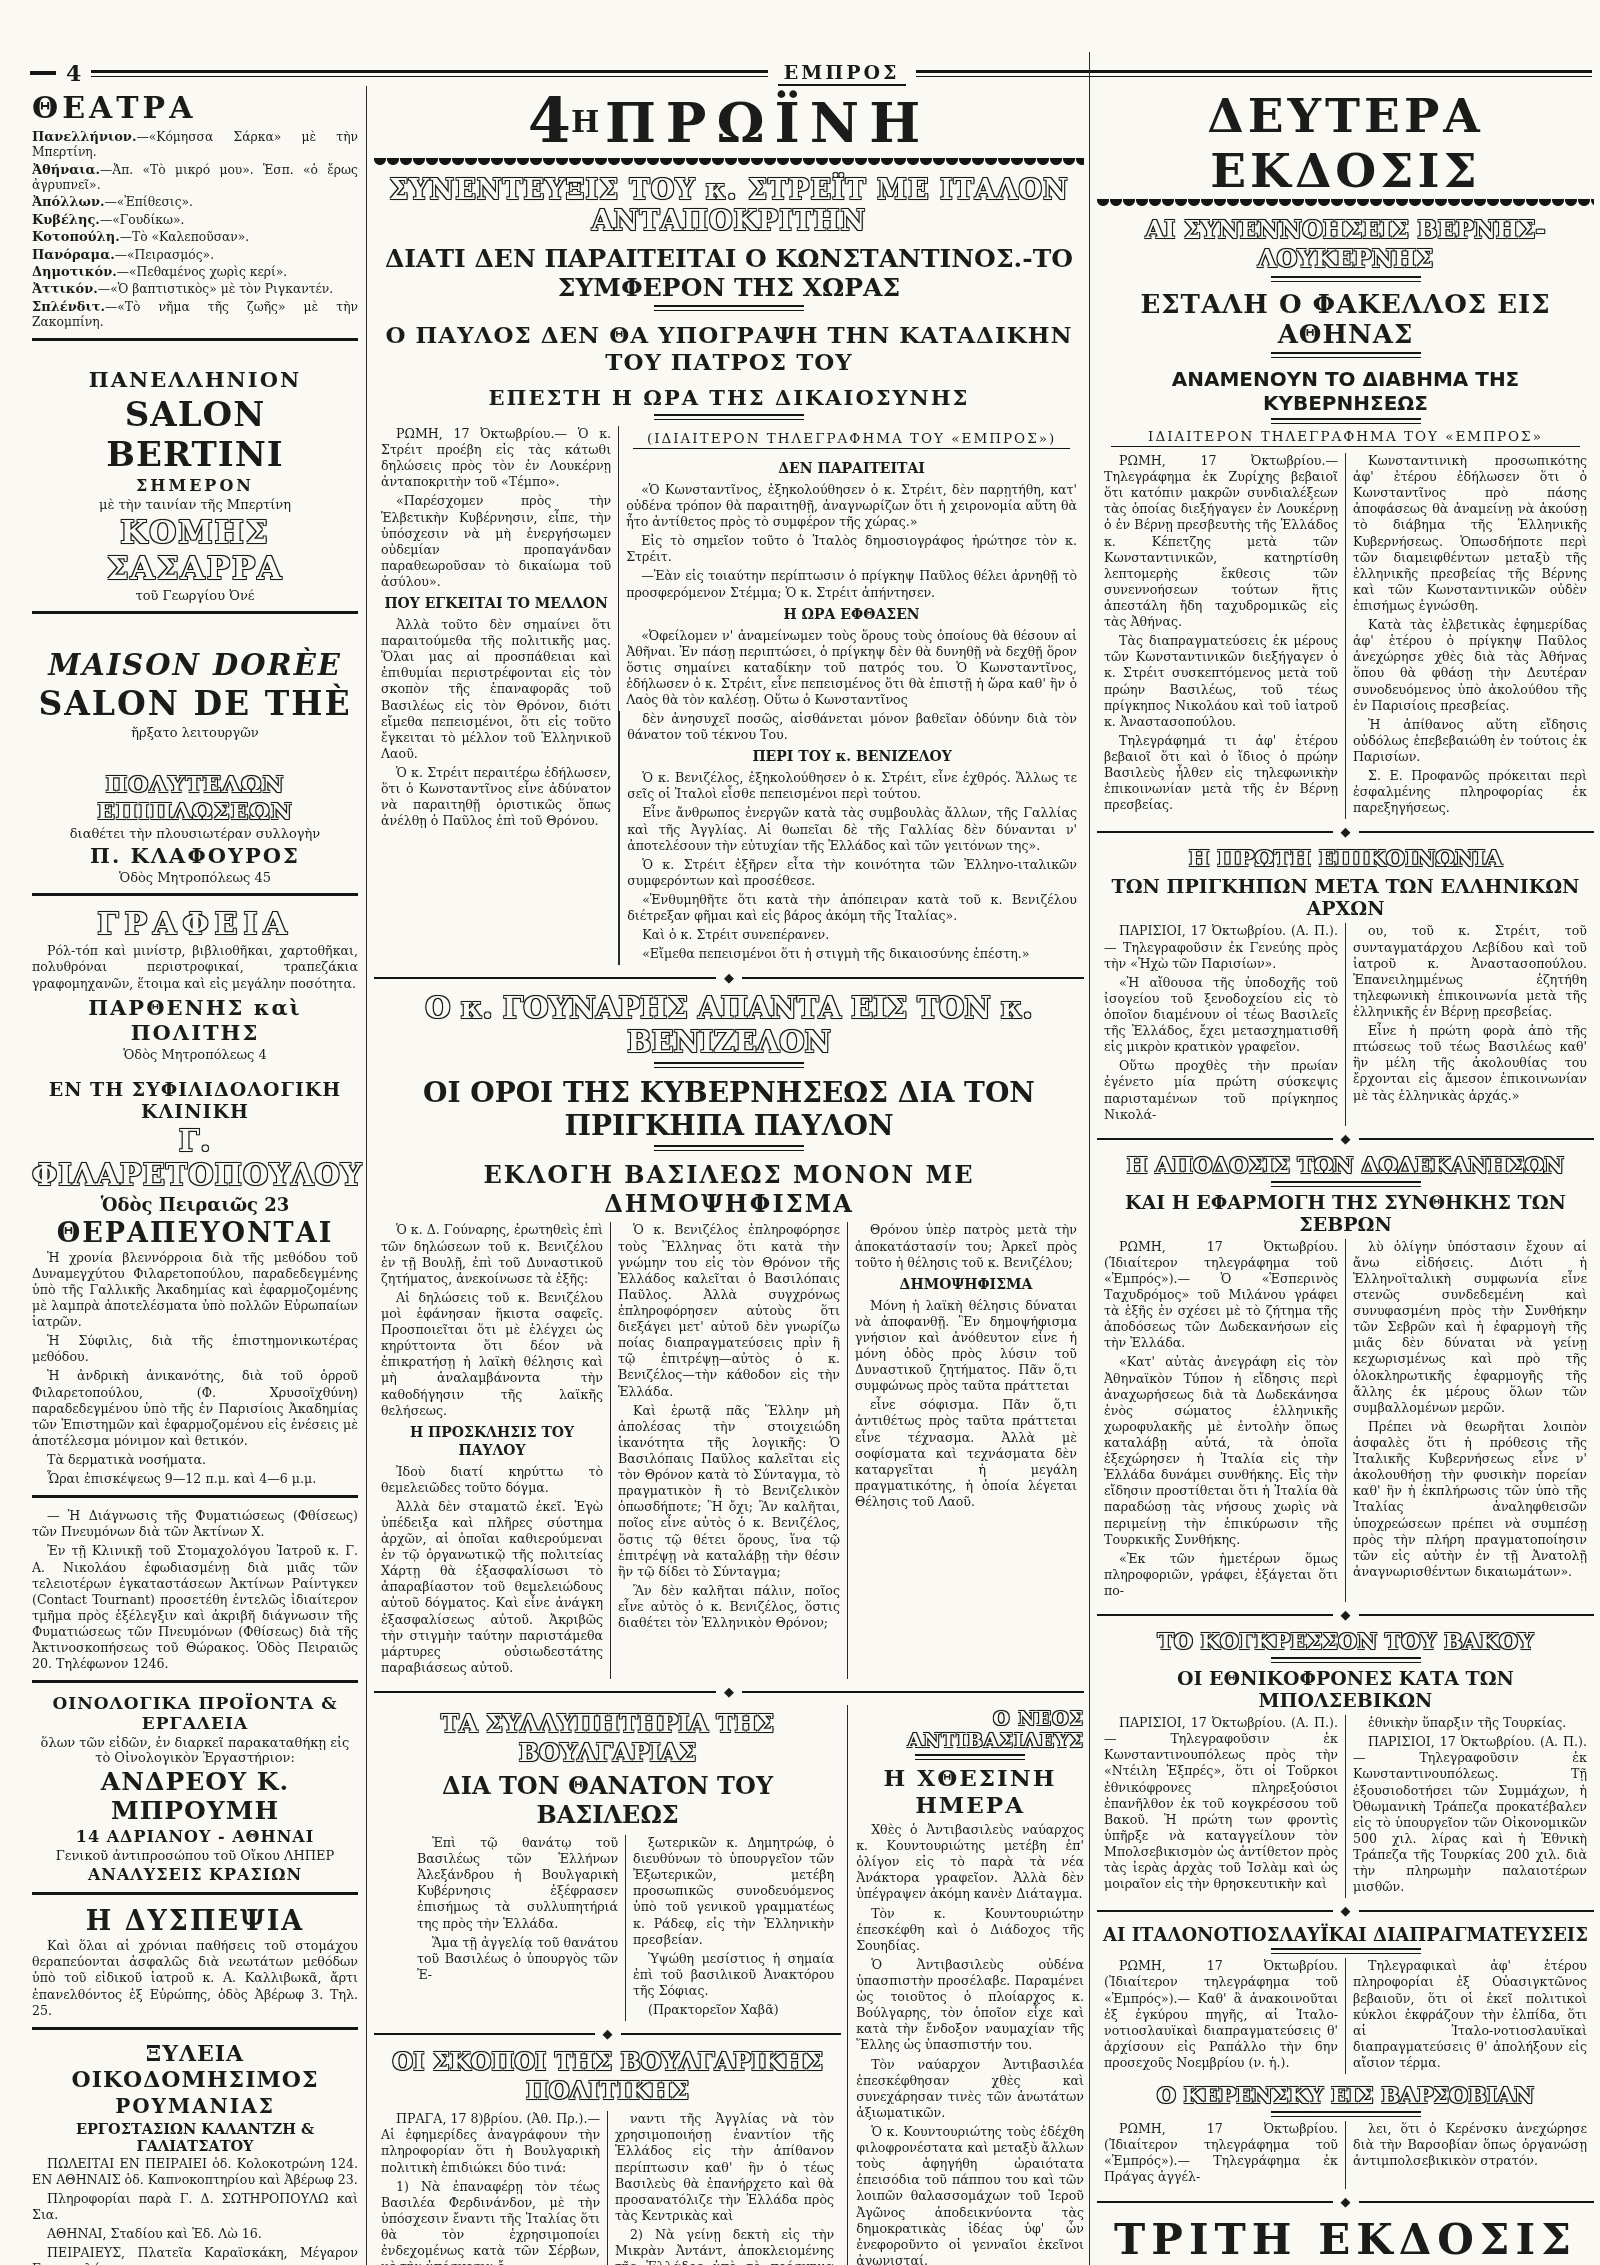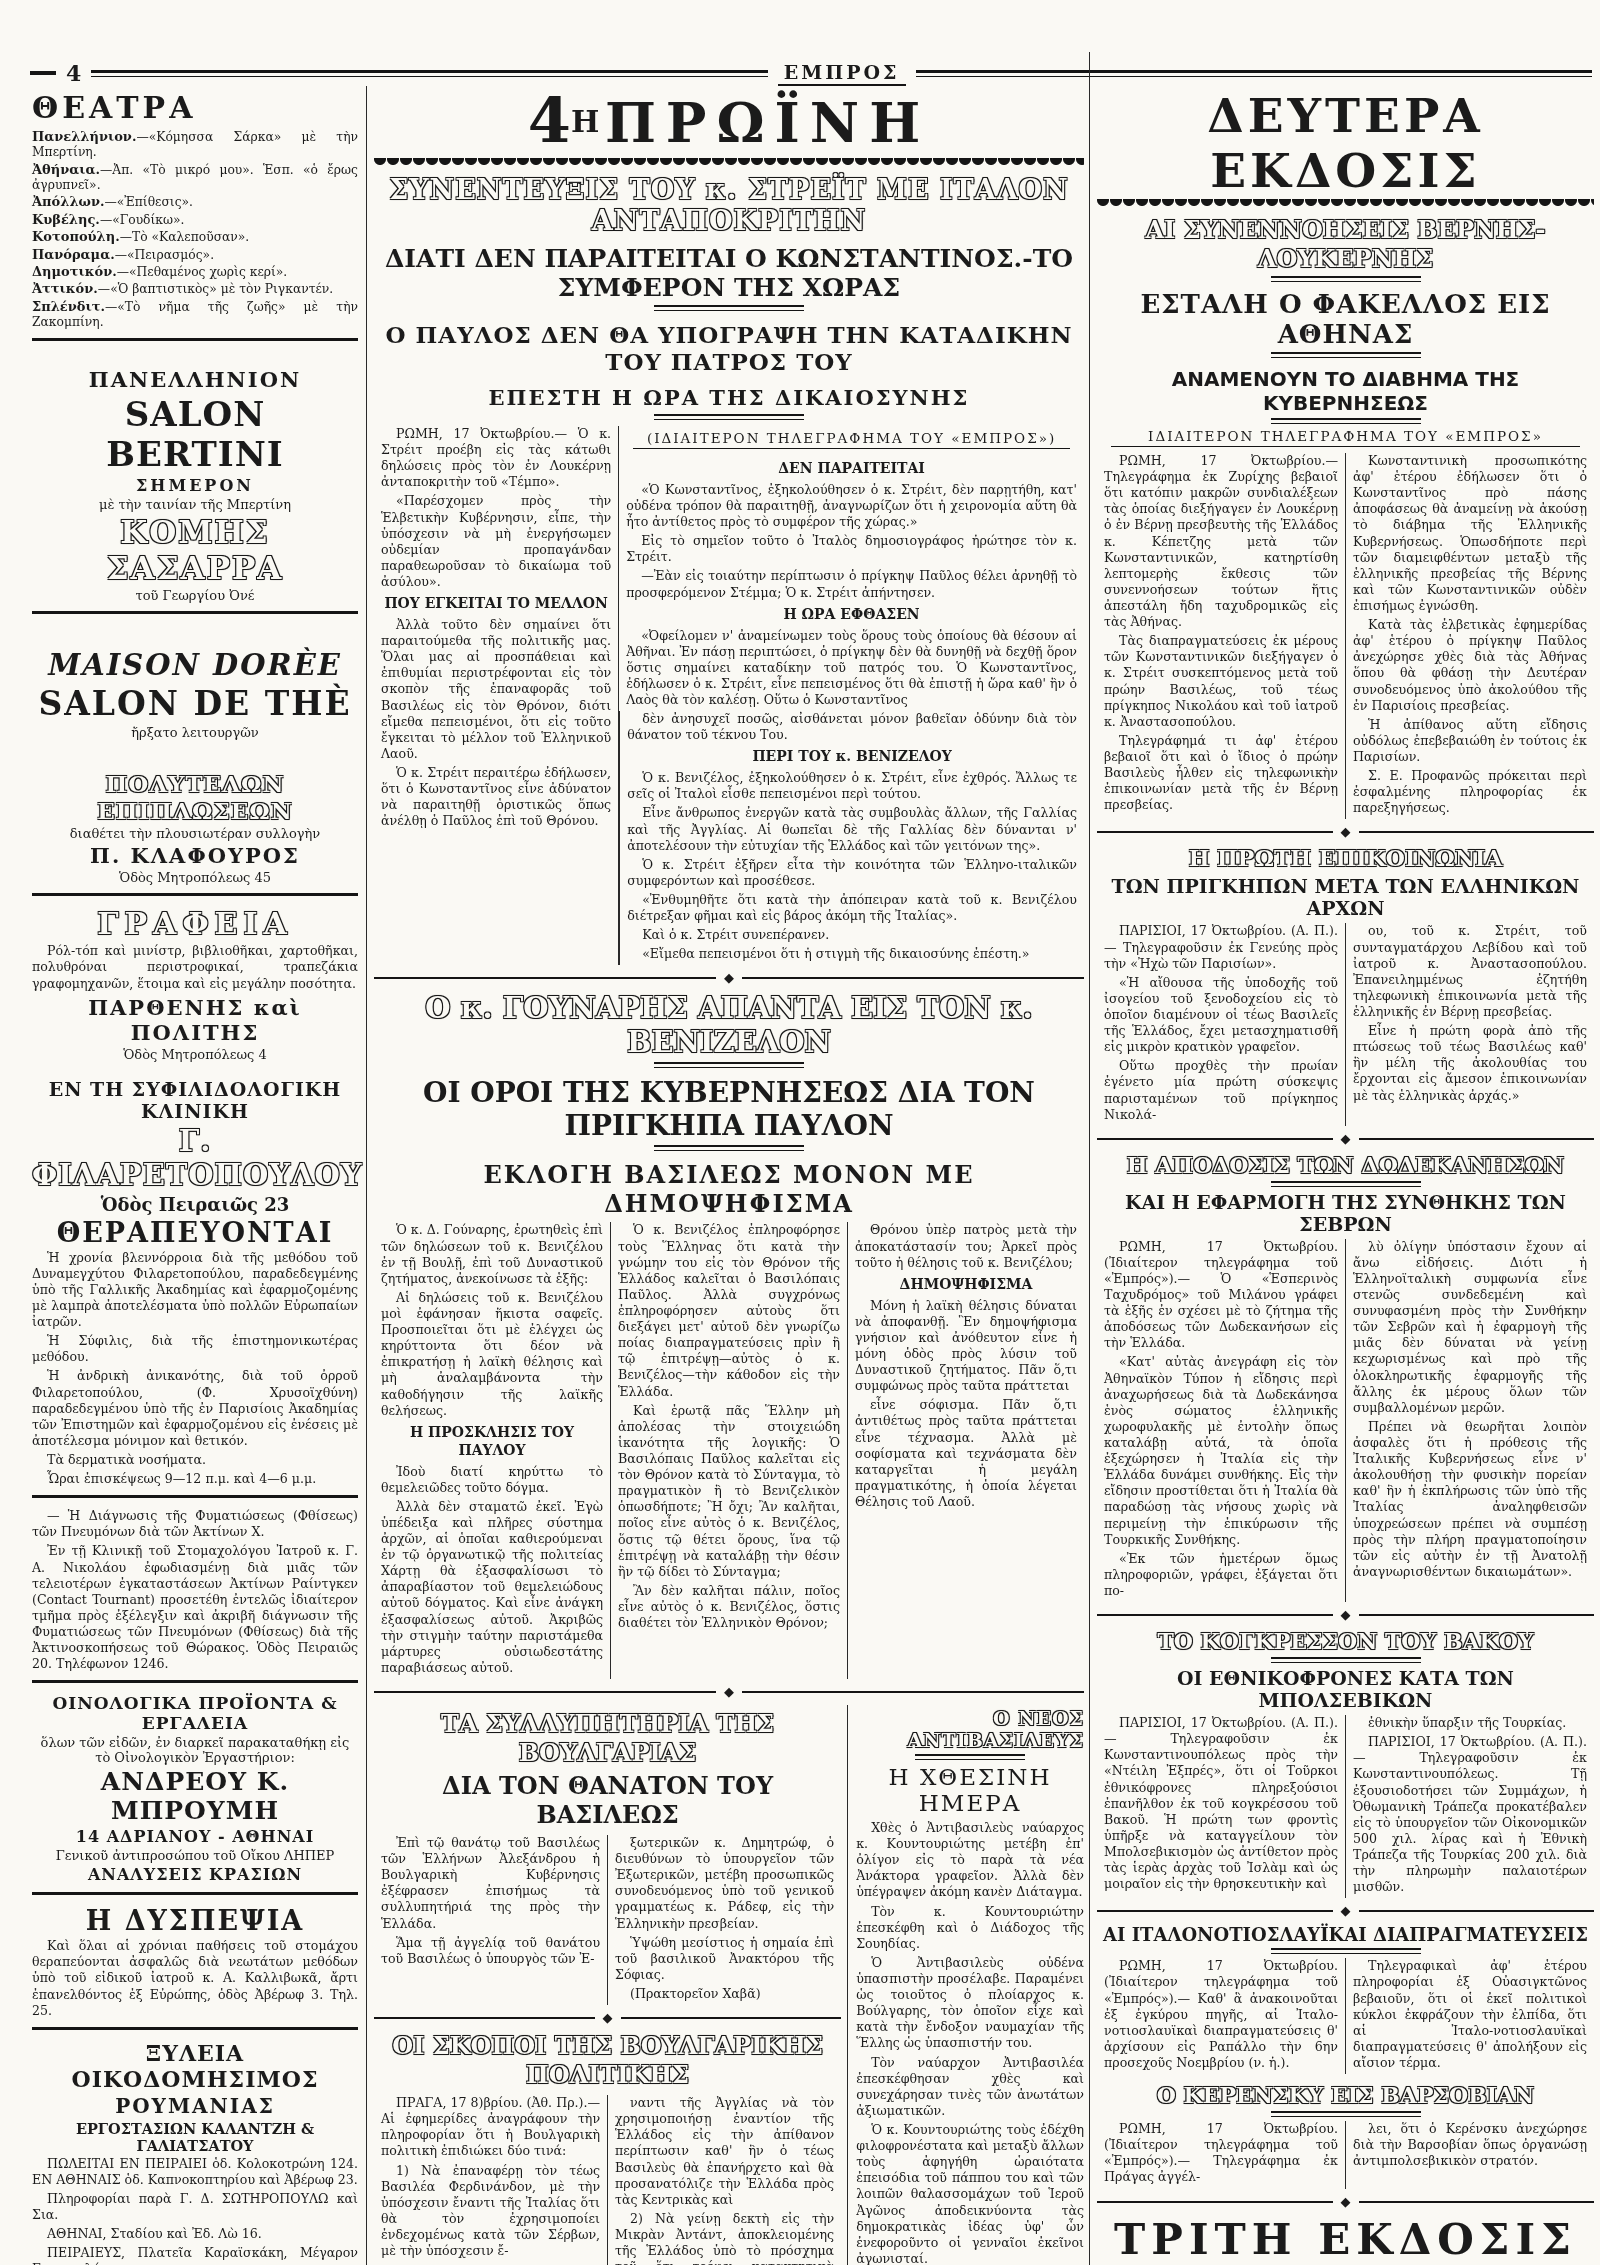--- a/index.html
+++ b/index.html
@@ -72,21 +72,21 @@
   .mid-h3{font-size:23px;text-align:center;font-weight:bold;letter-spacing:1px;margin:10px 0 0;}
   .mid-h4{font-size:21px;text-align:center;font-weight:bold;letter-spacing:2px;margin:10px 0 4px;}
   .gq-h1{font-size:29px;text-align:center;font-weight:bold;margin:4px 0 0;}
   .gq-h2{font-size:28px;text-align:center;font-weight:bold;margin:8px 0 0;}
   .gq-h3{font-size:24px;text-align:center;font-weight:bold;letter-spacing:2px;margin:9px 0 4px;}
   .bg-h{font-size:24px;text-align:center;font-weight:bold;margin:4px 0 0;}
   .lower-wrap{display:flex;align-items:stretch;margin-top:4px;}
   .lower-left{flex:2.05;min-width:0;padding-right:6px;}
   .lower-right{flex:1;min-width:0;border-left:1px solid #2a2a2a;padding-left:8px;}
   .rg-h1{font-size:19px;text-align:right;font-weight:bold;letter-spacing:1px;margin:2px 0 0;}
-  .rg-h2{font-size:23px;text-align:center;font-weight:normal;letter-spacing:2px;margin:4px 0 4px;}
+  .rg-h2{font-size:23px;text-align:center;font-weight:bold;letter-spacing:2px;margin:4px 0 4px;}
   .sn-title{font-family:"DejaVu Sans",sans-serif;font-size:23px;text-align:center;font-weight:bold;letter-spacing:2px;margin:4px 0 4px;}
   .mini-divider{border-top:2px solid #151515;margin:6px 20px;}
   
   .r-ed{font-size:47px;text-align:center;font-weight:bold;letter-spacing:4px;margin:0;}
   .r-ed3{font-size:42px;text-align:center;font-weight:bold;letter-spacing:6px;margin:0;}
   .r-h1{font-size:24px;text-align:center;font-weight:bold;margin:4px 0 0;}
   .r-h2{font-size:26px;text-align:center;font-weight:bold;letter-spacing:1px;margin:7px 0 0;}
   .r-h3{font-family:"DejaVu Sans",sans-serif;font-size:20px;text-align:center;font-weight:bold;margin:9px 0 2px;}
   .r-hs{font-size:22px;text-align:center;font-weight:bold;margin:4px 0 2px;}
 </style>
@@ -308,21 +308,21 @@
     <div class="orn-divider">
       <div class="ln"></div>
         <span class="g">◆</span>
         <div class="ln"></div>
     </div>
 
     <div class="lower-wrap">
       <div class="lower-left">
         <h3 class="bg-h outline">ΤΑ ΣΥΛΛΥΠΗΤΗΡΙΑ ΤΗΣ ΒΟΥΛΓΑΡΙΑΣ</h3>
         <h3 class="bg-h">ΔΙΑ ΤΟΝ ΘΑΝΑΤΟΝ ΤΟΥ ΒΑΣΙΛΕΩΣ</h3>
-        <div class="twocol" style="margin-top:6px;">
+        <div class="twocol" style="margin-top:6px;margin-left:36px;">
           <div class="col">
 
           <p class="bp">Ἐπὶ τῷ θανάτῳ τοῦ Βασιλέως τῶν Ἑλλήνων Ἀλεξάνδρου ἡ Βουλγαρικὴ Κυβέρνησις ἐξέφρασεν ἐπισήμως τὰ συλλυπητήριά της πρὸς τὴν Ἑλλάδα.</p>
               <p class="bp">Ἅμα τῇ ἀγγελίᾳ τοῦ θανάτου τοῦ Βασιλέως ὁ ὑπουργὸς τῶν Ἐ-</p>
             </div>
           <div class="col">
 
           <p class="bp">ξωτερικῶν κ. Δημητρώφ, ὁ διευθύνων τὸ ὑπουργεῖον τῶν Ἐξωτερικῶν, μετέβη προσωπικῶς συνοδευόμενος ὑπὸ τοῦ γενικοῦ γραμματέως κ. Ράδεφ, εἰς τὴν Ἑλληνικὴν πρεσβείαν.</p>
               <p class="bp">Ὑψώθη μεσίστιος ἡ σημαία ἐπὶ τοῦ βασιλικοῦ Ἀνακτόρου τῆς Σόφιας.</p>
               <p class="bp">(Πρακτορεῖον Χαβᾶ)</p>

